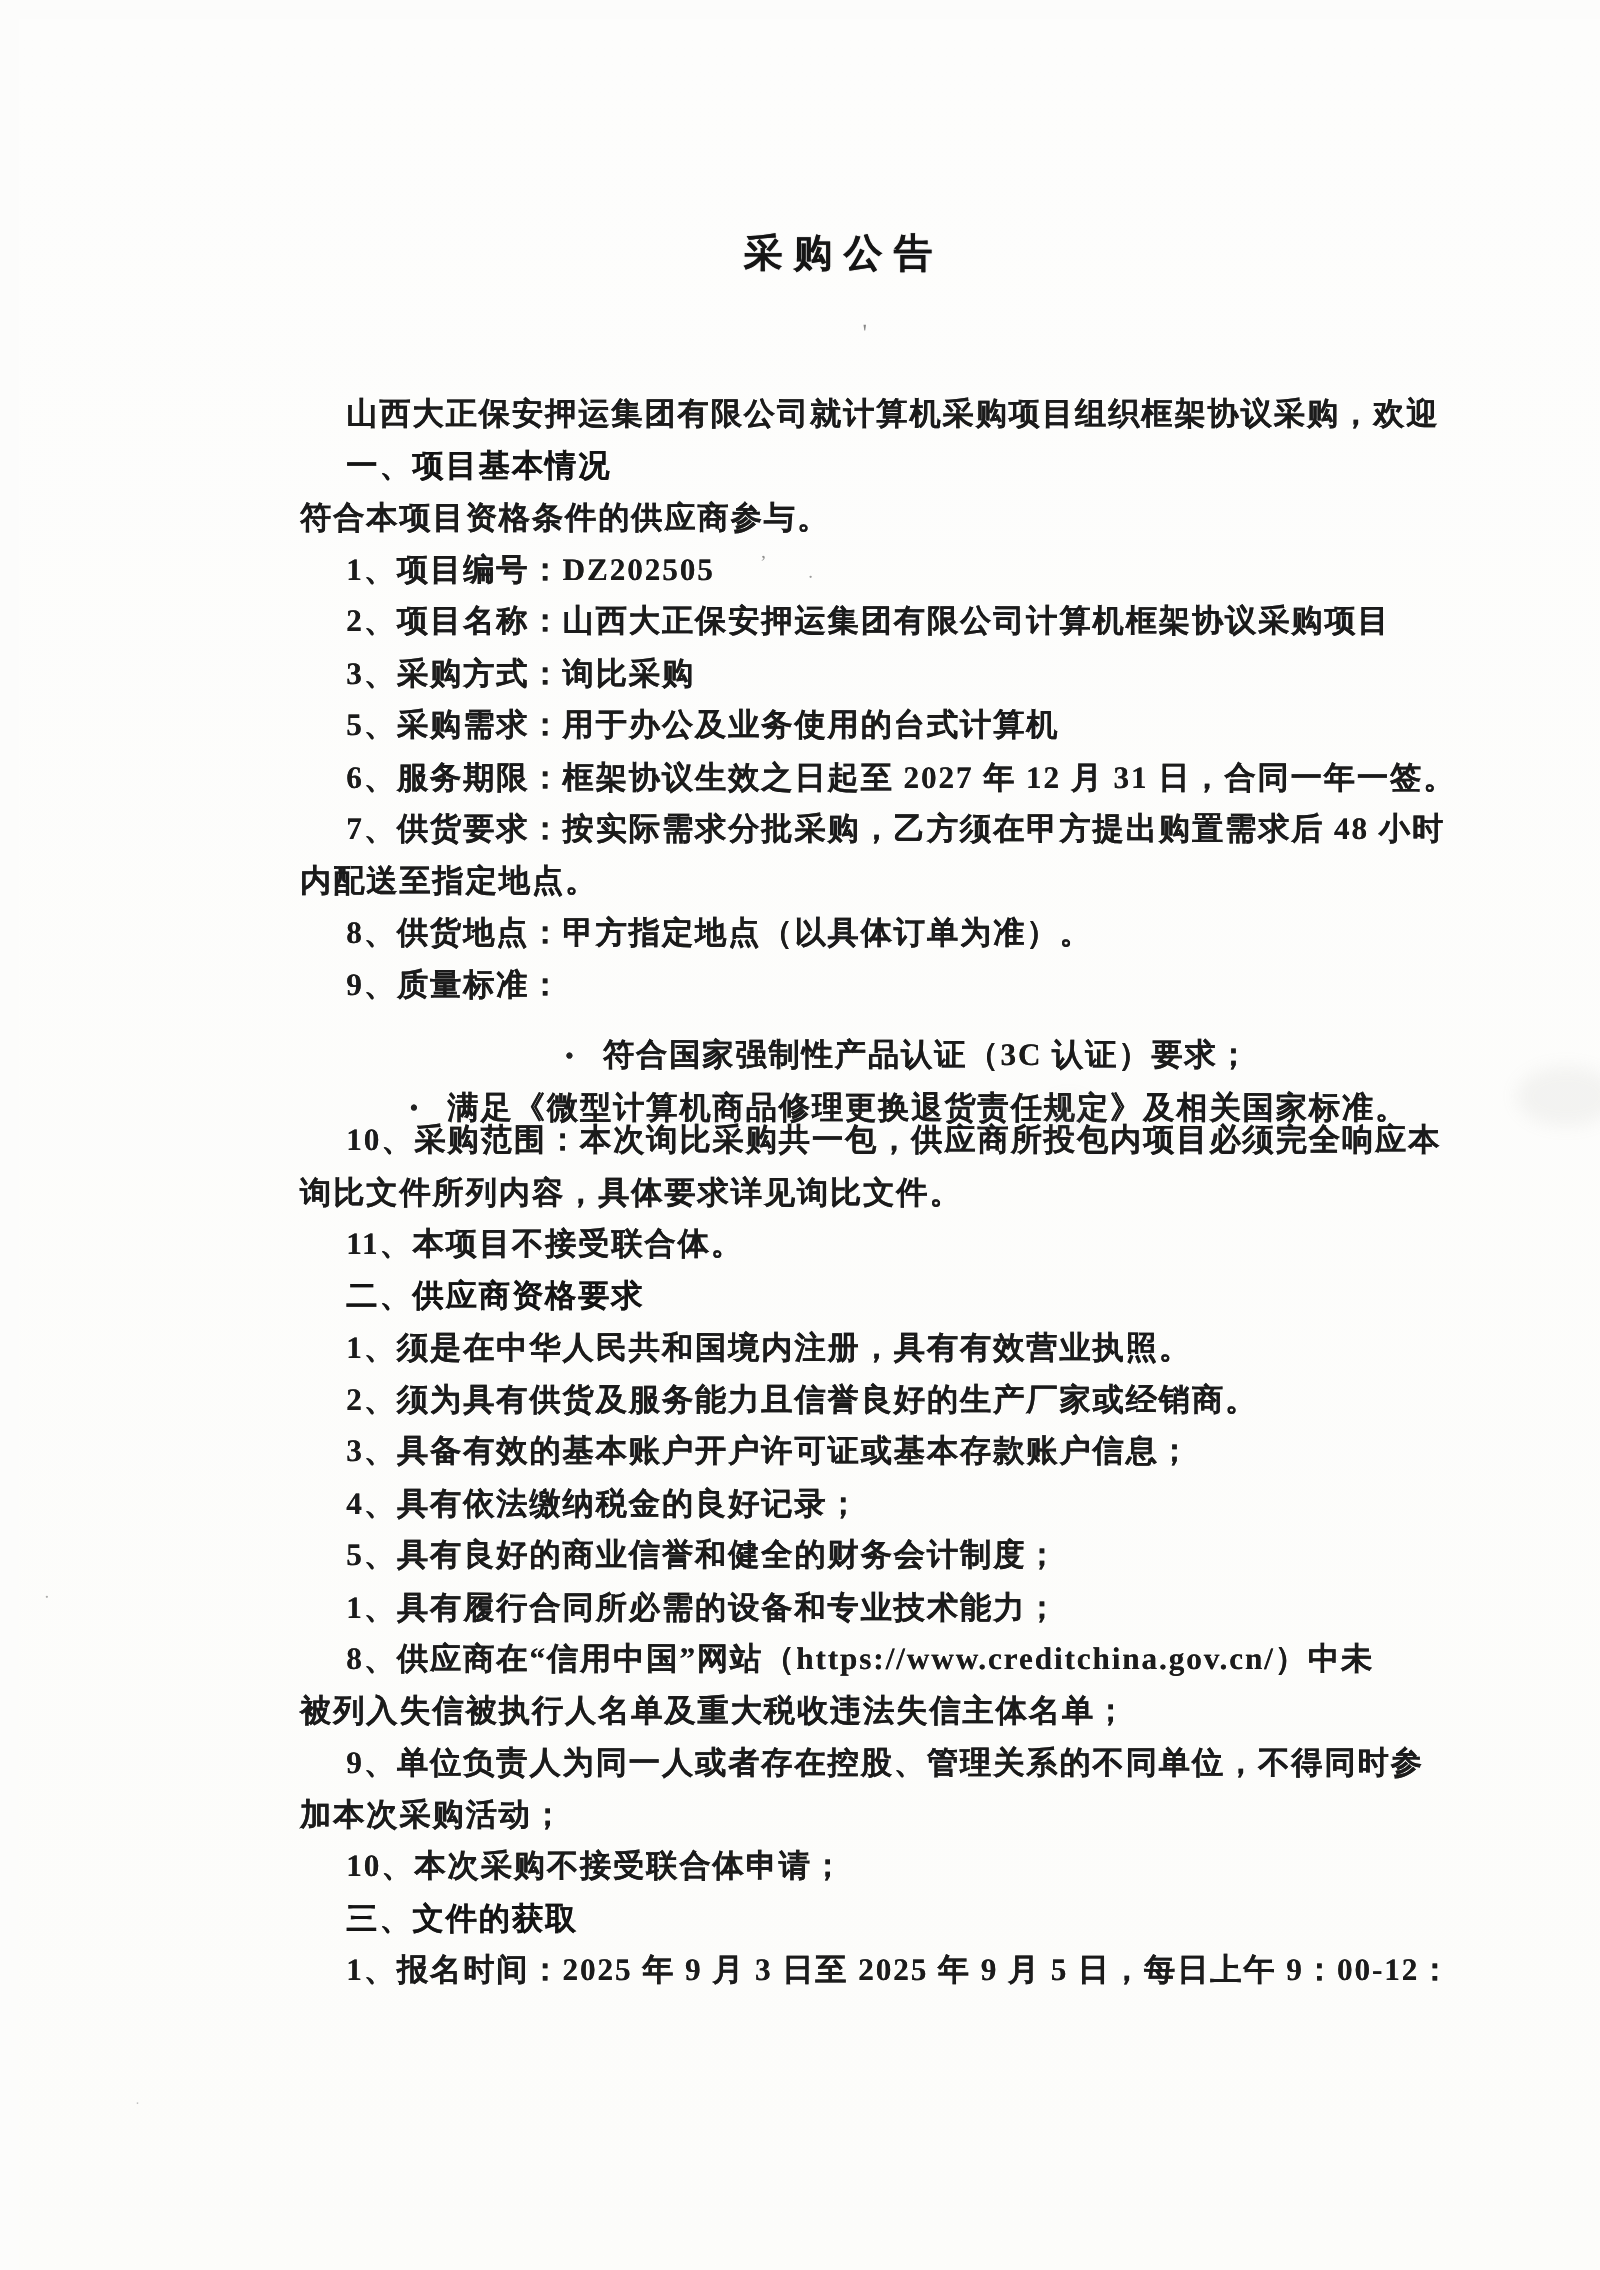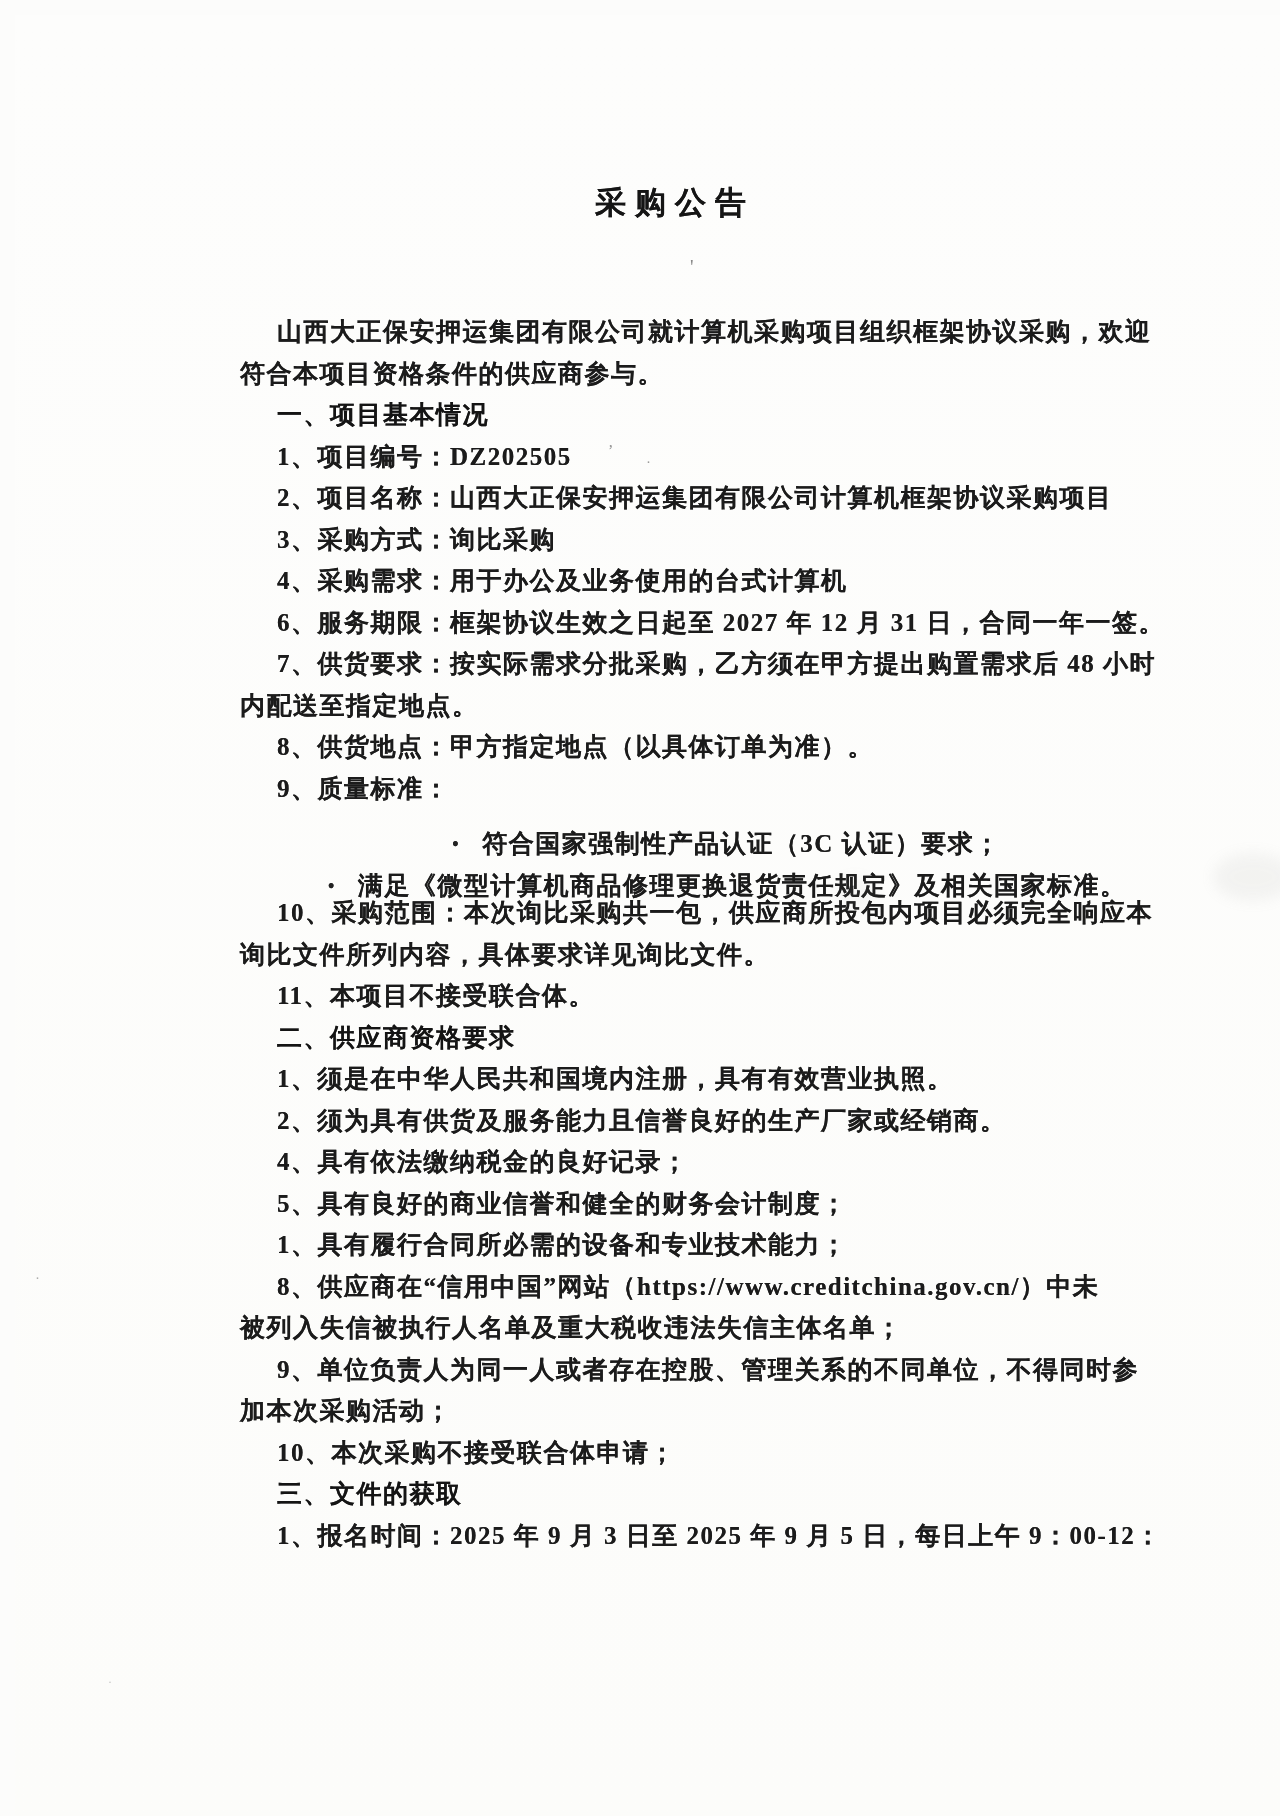--- a/index.html
+++ b/index.html
@@ -62,39 +62,40 @@
     border-radius:50%;
   }
 </style>
 </head>
 <body>
 
 <div class="page">
   <div class="doc-title">采购公告</div>
   <div class="doc-body" id="doc-body">
       <div class="line i1">山西大正保安押运集团有限公司就计算机采购项目组织框架协议采购，欢迎</div>
+      <div class="line i1 heading">一、项目基本情况</div>
       <div class="line">符合本项目资格条件的供应商参与。</div>
-      <div class="line i1 heading">一、项目基本情况</div>
       <div class="line i1">1、项目编号：DZ202505</div>
       <div class="line i1">2、项目名称：山西大正保安押运集团有限公司计算机框架协议采购项目</div>
       <div class="line i1">3、采购方式：询比采购</div>
-      <div class="line i1">4、采购需求：用于办公及业务使用的台式计算机</div>
+      <div class="line i1">5、采购需求：用于办公及业务使用的台式计算机</div>
       <div class="line i1">6、服务期限：框架协议生效之日起至 2027 年 12 月 31 日，合同一年一签。</div>
       <div class="line i1">7、供货要求：按实际需求分批采购，乙方须在甲方提出购置需求后 48 小时</div>
       <div class="line">内配送至指定地点。</div>
       <div class="line i1">8、供货地点：甲方指定地点（以具体订单为准）。</div>
       <div class="line i1">9、质量标准：</div>
       <div class="line bullet"><span class="bullet-dot">•</span><span>符合国家强制性产品认证（3C 认证）要求；</span></div>
       <div class="line bullet"><span class="bullet-dot">•</span><span>满足《微型计算机商品修理更换退货责任规定》及相关国家标准。</span></div>
       <div class="line i1">10、采购范围：本次询比采购共一包，供应商所投包内项目必须完全响应本</div>
       <div class="line">询比文件所列内容，具体要求详见询比文件。</div>
       <div class="line i1">11、本项目不接受联合体。</div>
       <div class="line i1 heading">二、供应商资格要求</div>
       <div class="line i1">1、须是在中华人民共和国境内注册，具有有效营业执照。</div>
       <div class="line i1">2、须为具有供货及服务能力且信誉良好的生产厂家或经销商。</div>
+      <div class="line i1">3、具备有效的基本账户开户许可证或基本存款账户信息；</div>
       <div class="line i1">4、具有依法缴纳税金的良好记录；</div>
       <div class="line i1">5、具有良好的商业信誉和健全的财务会计制度；</div>
       <div class="line i1">1、具有履行合同所必需的设备和专业技术能力；</div>
       <div class="line i1">8、供应商在“信用中国”网站（https://www.creditchina.gov.cn/）中未</div>
       <div class="line">被列入失信被执行人名单及重大税收违法失信主体名单；</div>
       <div class="line i1">9、单位负责人为同一人或者存在控股、管理关系的不同单位，不得同时参</div>
       <div class="line">加本次采购活动；</div>
       <div class="line i1">10、本次采购不接受联合体申请；</div>
       <div class="line i1 heading">三、文件的获取</div>
       <div class="line i1">1、报名时间：2025 年 9 月 3 日至 2025 年 9 月 5 日，每日上午 9：00-12：</div>

